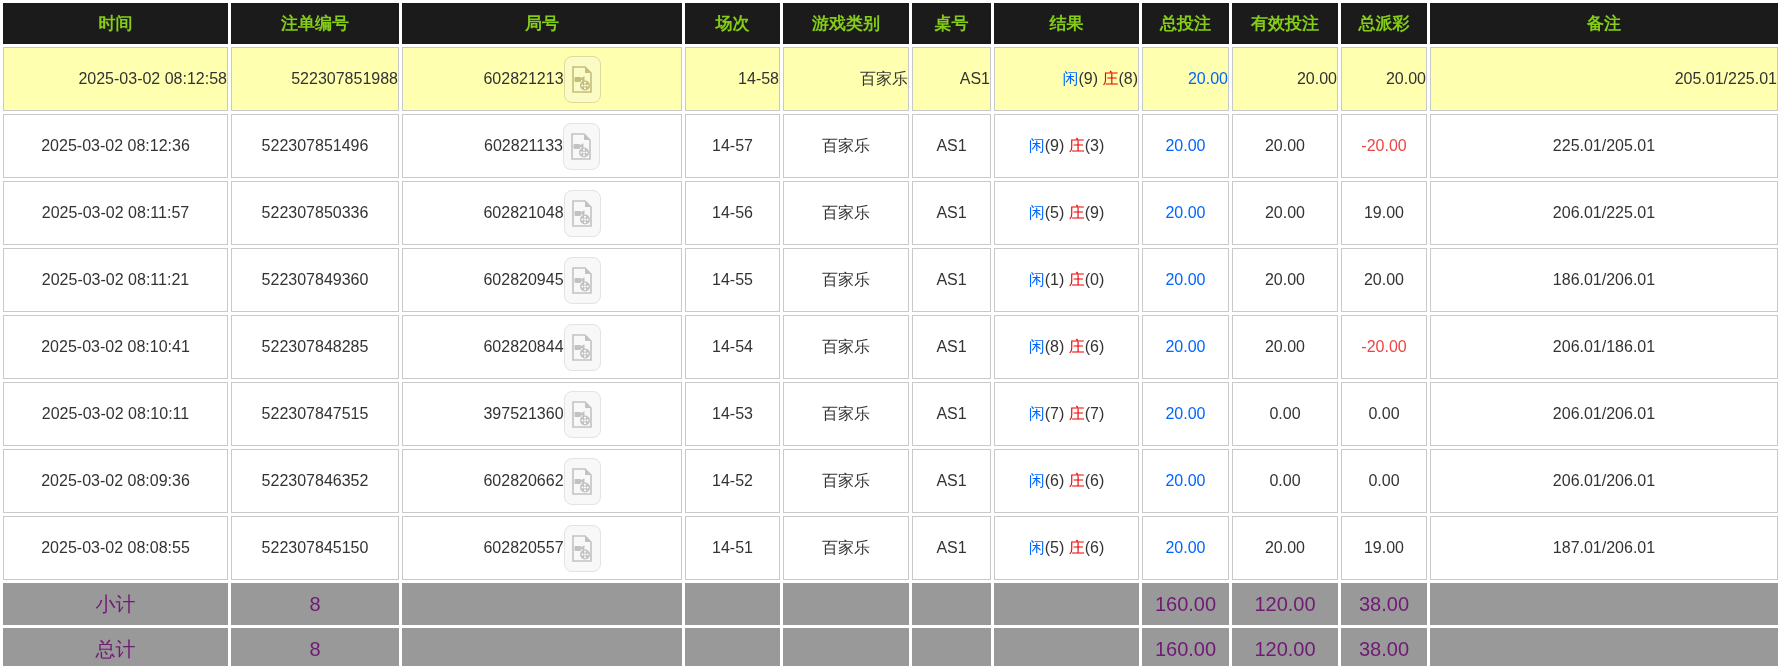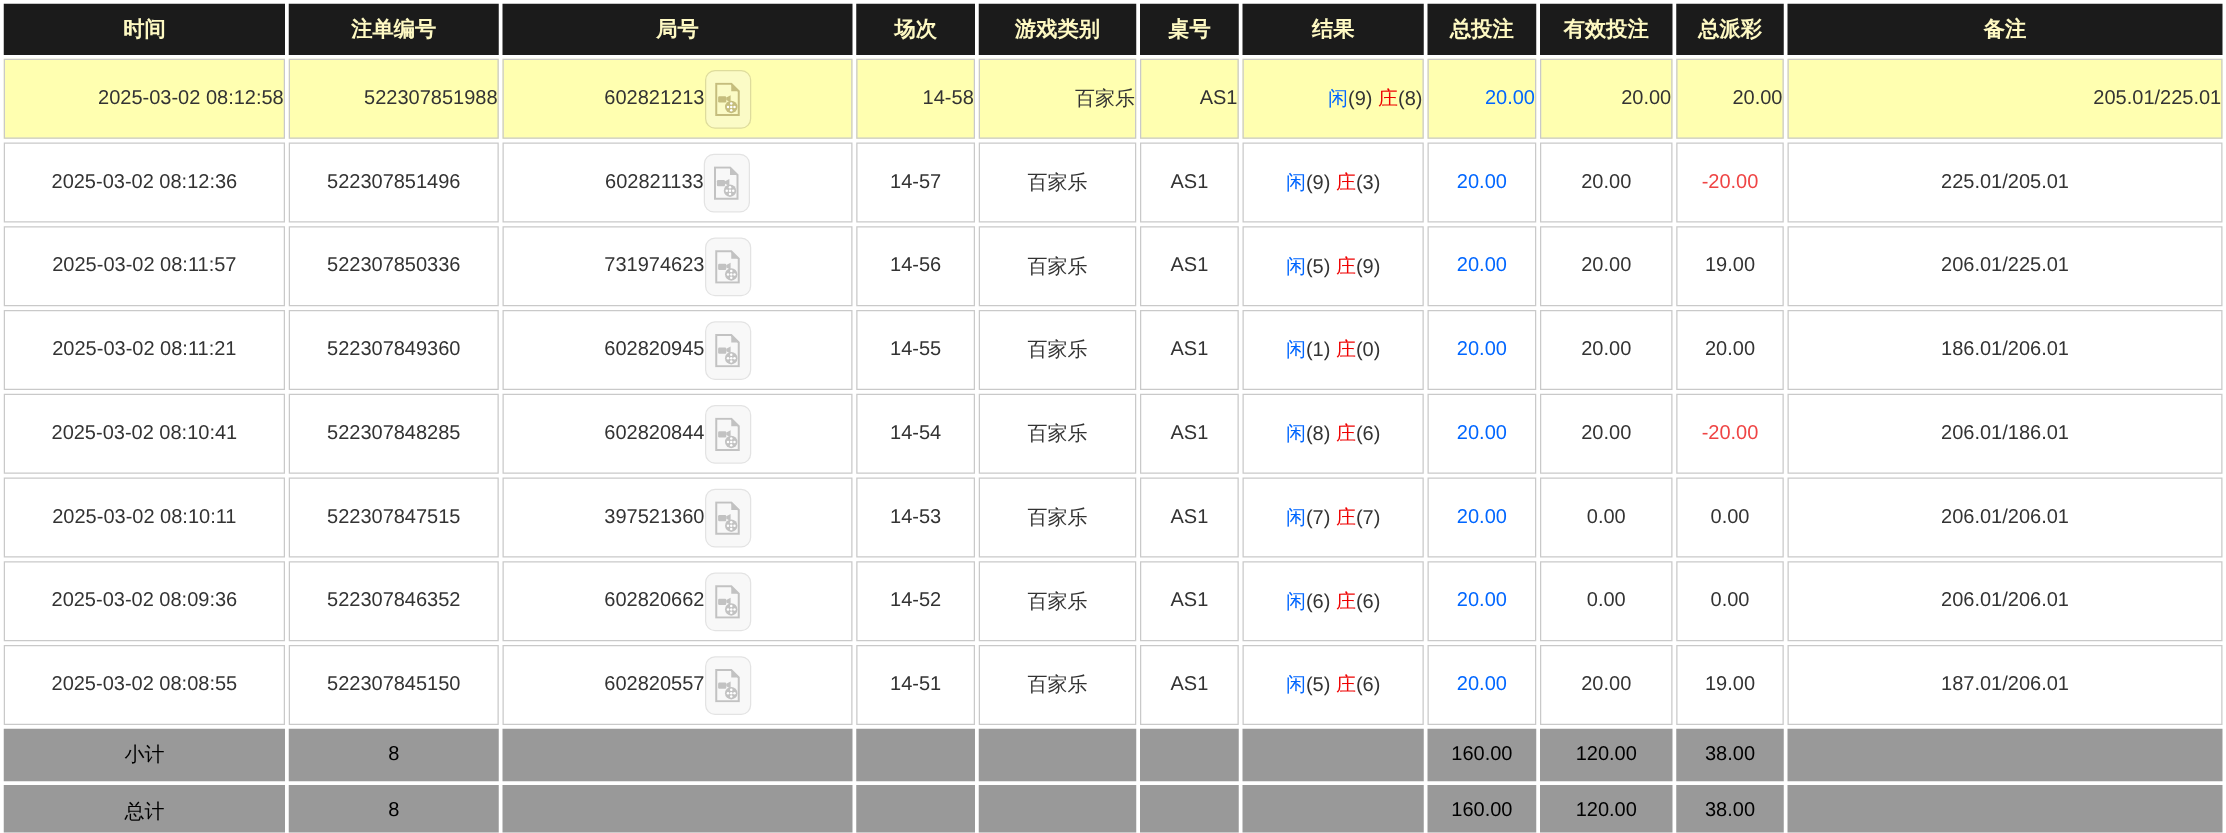--- a/index.html
+++ b/index.html
@@ -1,37 +1,37 @@
 <!DOCTYPE html>
 <html><head>
 <meta charset="utf-8">
 <style>
   * { margin:0; padding:0; box-sizing:border-box; }
   html,body { width:1781px; height:666px; overflow:hidden; background:#fff;
     font-family:"Liberation Sans","DejaVu Sans",sans-serif; }
   table.records { width:1781px; table-layout:fixed; border-collapse:separate; border-spacing:3px; }
   .c1{width:225px}.c2{width:168px}.c3{width:280px}.c4{width:95px}.c5{width:126px}
   .c6{width:79px}.c7{width:145px}.c8{width:87px}.c9{width:106px}.c10{width:86px}.c11{width:348px}
-  th { background:#1b1b1b; color:#fef9c3; font-size:17px; font-weight:bold;
+  th { background:#1b1b1b; color:#84cc16; font-size:17px; font-weight:bold;
        height:41px; text-align:center; vertical-align:middle; }
   tbody td { background:#fff; border:1px solid #c9c9c9; height:64px; text-align:center;
        vertical-align:middle; font-size:16px; color:#333; }
   tr.hl td { background:#ffffb0;text-align:right; }
   .round-wrap { display:flex; align-items:center; justify-content:center; gap:0; }
   .video-btn { display:inline-flex; align-items:center; justify-content:center;
        width:37px; height:47px; border-radius:8px; background:#f8f8f8;
        border:1px solid #e3e3e3; color:#c2c2c2; cursor:pointer; }
   tr.hl .video-btn { background:#fbfbc6; border-color:#dedc9c; color:#c5bd7d; }
   .p-label { color:#0066ff; }
   .b-label { color:#ee0000; }
   .score { color:#333; }
   .bet-link { color:#0066ff; cursor:pointer; text-decoration:none; }
   .money.neg { color:#ef4444; }
-  tfoot td { background:#999999; border:none; color:#000000; height:42px;
-       text-align:center; vertical-align:middle; font-size:16px; }
+  tfoot td { background:#999999; border:none; color:#701a75; height:42px;
+       text-align:center; vertical-align:middle; font-size:20px; }
 </style>
 </head>
 <body>
 
 <table class="records">
   <colgroup>
     <col class="c1">
       <col class="c2">
       <col class="c3">
       <col class="c4">
@@ -129,21 +129,21 @@
     </td>
     <td><span class="money">20.00</span></td>
     <td><span class="money neg">-20.00</span></td>
     <td>225.01/205.01</td>
   </tr>
       <tr>
     <td>2025-03-02 08:11:57</td>
     <td>522307850336</td>
     <td>
       <div class="round-wrap">
-        <span>731974623</span>
+        <span>602821048</span>
         <span class="video-btn">
           <svg width="22" height="27" viewBox="0 0 22 27">
             <path d="M2 1 h12 l6 6 v19 h-18 z" fill="none" stroke="currentColor" stroke-width="1.6"></path>
             <path d="M14 1 l6 6 h-6 z" fill="currentColor"></path>
             <rect x="3.5" y="11" width="6.5" height="5" rx="1" fill="currentColor"></rect>
             <path d="M10 12 l3.5 -1.8 v5.6 l-3.5 -1.8 z" fill="currentColor"></path>
             <circle cx="14" cy="19.5" r="5" fill="currentColor"></circle>
             <circle cx="14" cy="19.5" r="1" fill="#fff"></circle>
             <circle cx="14" cy="16.8" r="1" fill="#fff"></circle>
             <circle cx="14" cy="22.2" r="1" fill="#fff"></circle>

